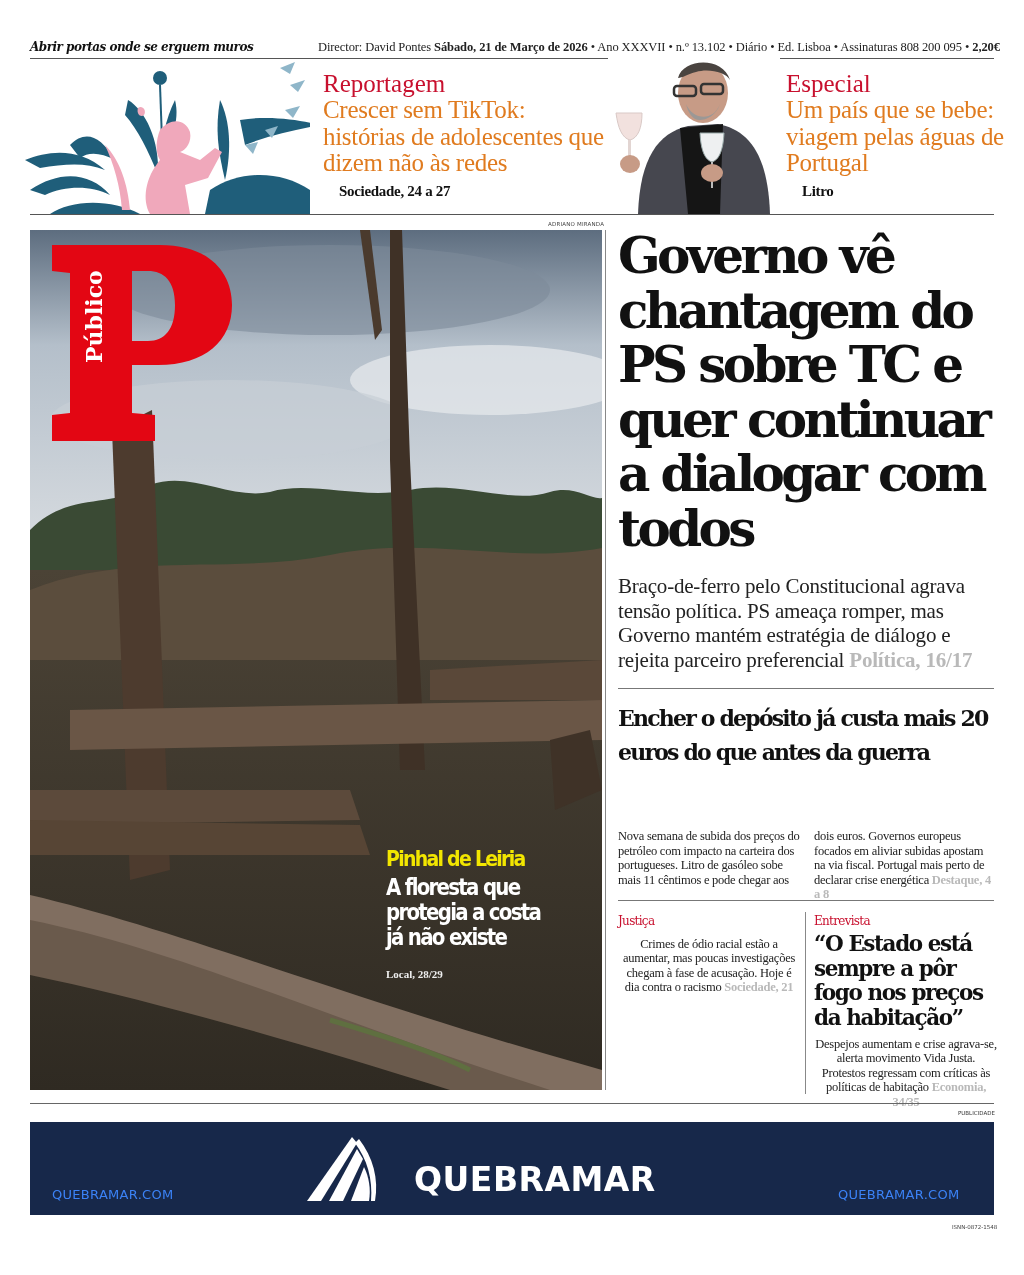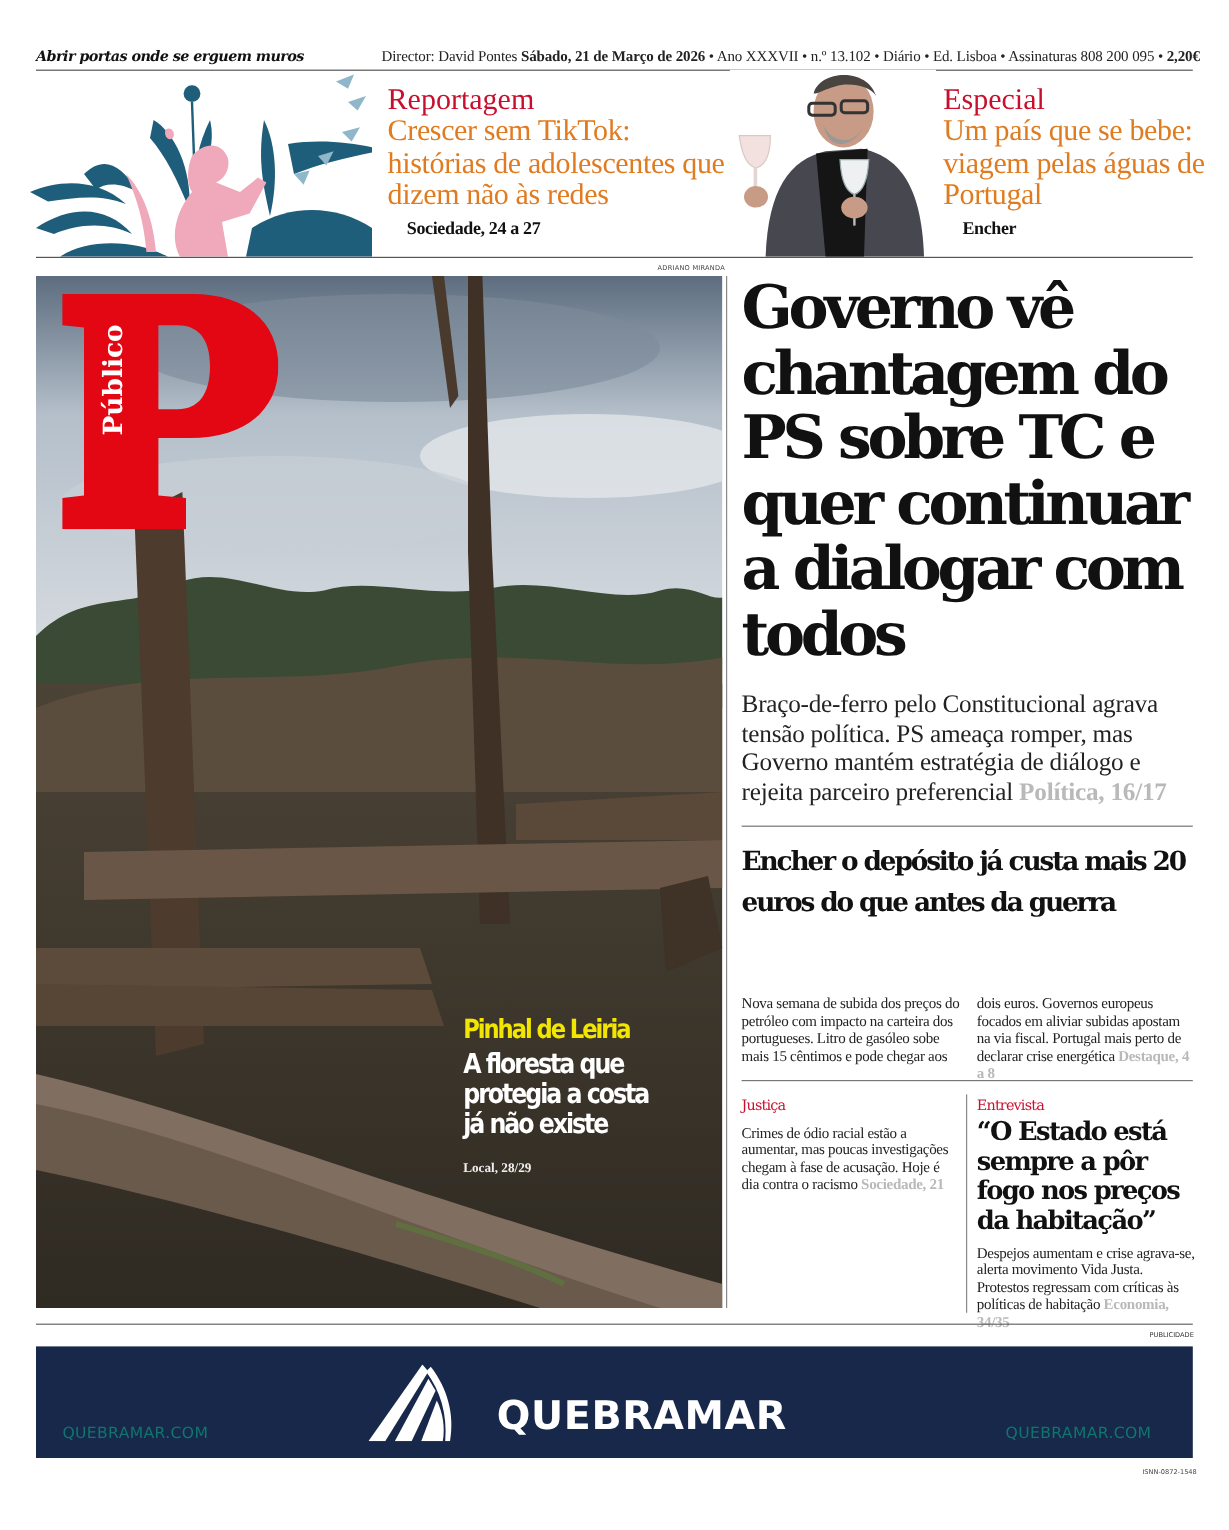--- a/index.html
+++ b/index.html
@@ -43,28 +43,28 @@
   .rule-r1 { left: 618px; top: 688px; width: 376px; height: 1px; background: #777; }
 
   .second-title { left: 618px; top: 701px; width: 390px; font-family: "DejaVu Serif", serif; font-weight: bold; font-size: 22px; line-height: 34px; letter-spacing: -1.8px; color: #111; }
   .second-body { top: 829px; width: 182px; font-family: "Liberation Serif", serif; font-size: 12.5px; line-height: 14.6px; color: #222; letter-spacing: -0.25px; }
 
   .rule-r2 { left: 618px; top: 900px; width: 376px; height: 1px; background: #777; }
   .vrule-small { left: 805px; top: 912px; width: 1px; height: 182px; background: #888; }
 
   .small-kicker { font-family: "DejaVu Serif", serif; font-weight: normal; font-size: 12px; color: #c8102e; letter-spacing: -0.7px; line-height: 18px; }
   .small-title { font-family: "DejaVu Serif", serif; font-weight: bold; font-size: 21.5px; line-height: 24.5px; letter-spacing: -1.4px; color: #111; margin-top: 2px; }
-  .small-body { font-family: "Liberation Serif", serif; font-size: 12.5px; line-height: 14.4px; color: #222; margin-top: 7px; letter-spacing: -0.25px; }
+  .small-body { font-family: "Liberation Serif", serif; font-size: 12.5px; line-height: 14.4px; color: #222; margin-top: 7px; letter-spacing: -0.25px; text-align: center; }
 
   .rule-bottom { left: 30px; top: 1103px; width: 964px; height: 1px; background: #666; }
   .pub { left: 958px; top: 1110px; font-family: "DejaVu Sans", sans-serif; font-size: 5.5px; color: #333; }
 
   
   .ad { left: 30px; top: 1122px; width: 964px; height: 93px; background: #17284a; }
-  .ad-url { font-family: "DejaVu Sans", sans-serif; font-size: 13px; color: #0f766e; letter-spacing: 0.3px; top: 1187px; }
+  .ad-url { font-family: "DejaVu Sans", sans-serif; font-size: 13px; color: #3b82f6; letter-spacing: 0.3px; top: 1187px; }
   .ad-brand { left: 414px; top: 1160px; font-family: "DejaVu Sans", sans-serif; font-weight: bold; font-size: 33px; color: #fff; letter-spacing: 0.5px; line-height: 40px; }
   .ad-logo { left: 307px; top: 1137px; width: 102px; height: 64px; }
   .issn { left: 952px; top: 1224px; font-family: "DejaVu Sans", sans-serif; font-size: 5.5px; color: #444; }
 </style>
 </head>
 <body>
 
 <div class="abs slogan">Abrir portas onde se erguem muros</div>
 <div class="abs masthead-info">
   <span>Director: David Pontes</span>
@@ -121,21 +121,21 @@
   <rect x="20" y="82" width="3" height="18" fill="#e2d5d2"></rect>
   <ellipse cx="22" cy="106" rx="10" ry="9" fill="#c79b86"></ellipse>
   <path d="M92 75 C93 95 98 102 104 104 C110 102 115 95 116 75 Z" fill="#eef0f1" stroke="#9aa"></path>
   <rect x="103" y="104" width="2" height="26" fill="#bbb"></rect>
   <ellipse cx="104" cy="115" rx="11" ry="9" fill="#c79b86"></ellipse>
 </svg>
 
 <div class="abs" style="left:786px; top:71px; width:220px;">
   <div class="teaser-kicker">Especial</div>
   <div class="teaser-title">Um país que se bebe: viagem pelas águas de Portugal</div>
-  <div class="teaser-section">Encher</div>
+  <div class="teaser-section">Litro</div>
 </div>
 
 <div class="abs rule-teasers"></div>
 
 <div class="abs credit">ADRIANO MIRANDA</div>
 
 <svg class="abs photo" viewBox="0 0 572 860" preserveAspectRatio="none">
   <defs>
     <linearGradient id="sky" x1="0" y1="0" x2="0" y2="1">
       <stop offset="0" stop-color="#5d6d7f"></stop>
@@ -187,21 +187,21 @@
 <div class="abs vrule-main"></div>
 
 <div class="abs lead-title">Governo vê chantagem do PS sobre TC e quer continuar a dialogar com todos</div>
 <div class="abs lead-sub">
   <span>Braço-de-ferro pelo Constitucional agrava tensão política. PS ameaça romper, mas Governo mantém estratégia de diálogo e rejeita parceiro preferencial</span>
   <span class="ref-gray">Política, 16/17</span>
 </div>
 <div class="abs rule-r1"></div>
 
 <div class="abs second-title">Encher o depósito já custa mais 20 euros do que antes da guerra</div>
-<div class="abs second-body" style="left:618px;">Nova semana de subida dos preços do petróleo com impacto na carteira dos portugueses. Litro de gasóleo sobe mais 15 cêntimos e pode chegar aos</div>
+<div class="abs second-body" style="left:618px;">Nova semana de subida dos preços do petróleo com impacto na carteira dos portugueses. Litro de gasóleo sobe mais 11 cêntimos e pode chegar aos</div>
 <div class="abs second-body" style="left:814px;">
   <span>dois euros. Governos europeus focados em aliviar subidas apostam na via fiscal. Portugal mais perto de declarar crise energética</span>
   <span class="ref-gray">Destaque, 4 a 8</span>
 </div>
 
 <div class="abs rule-r2"></div>
 <div class="abs vrule-small"></div>
 
 <div class="abs" style="left:618px; top:912px; width:182px;">
   <div class="small-kicker">Justiça</div>

